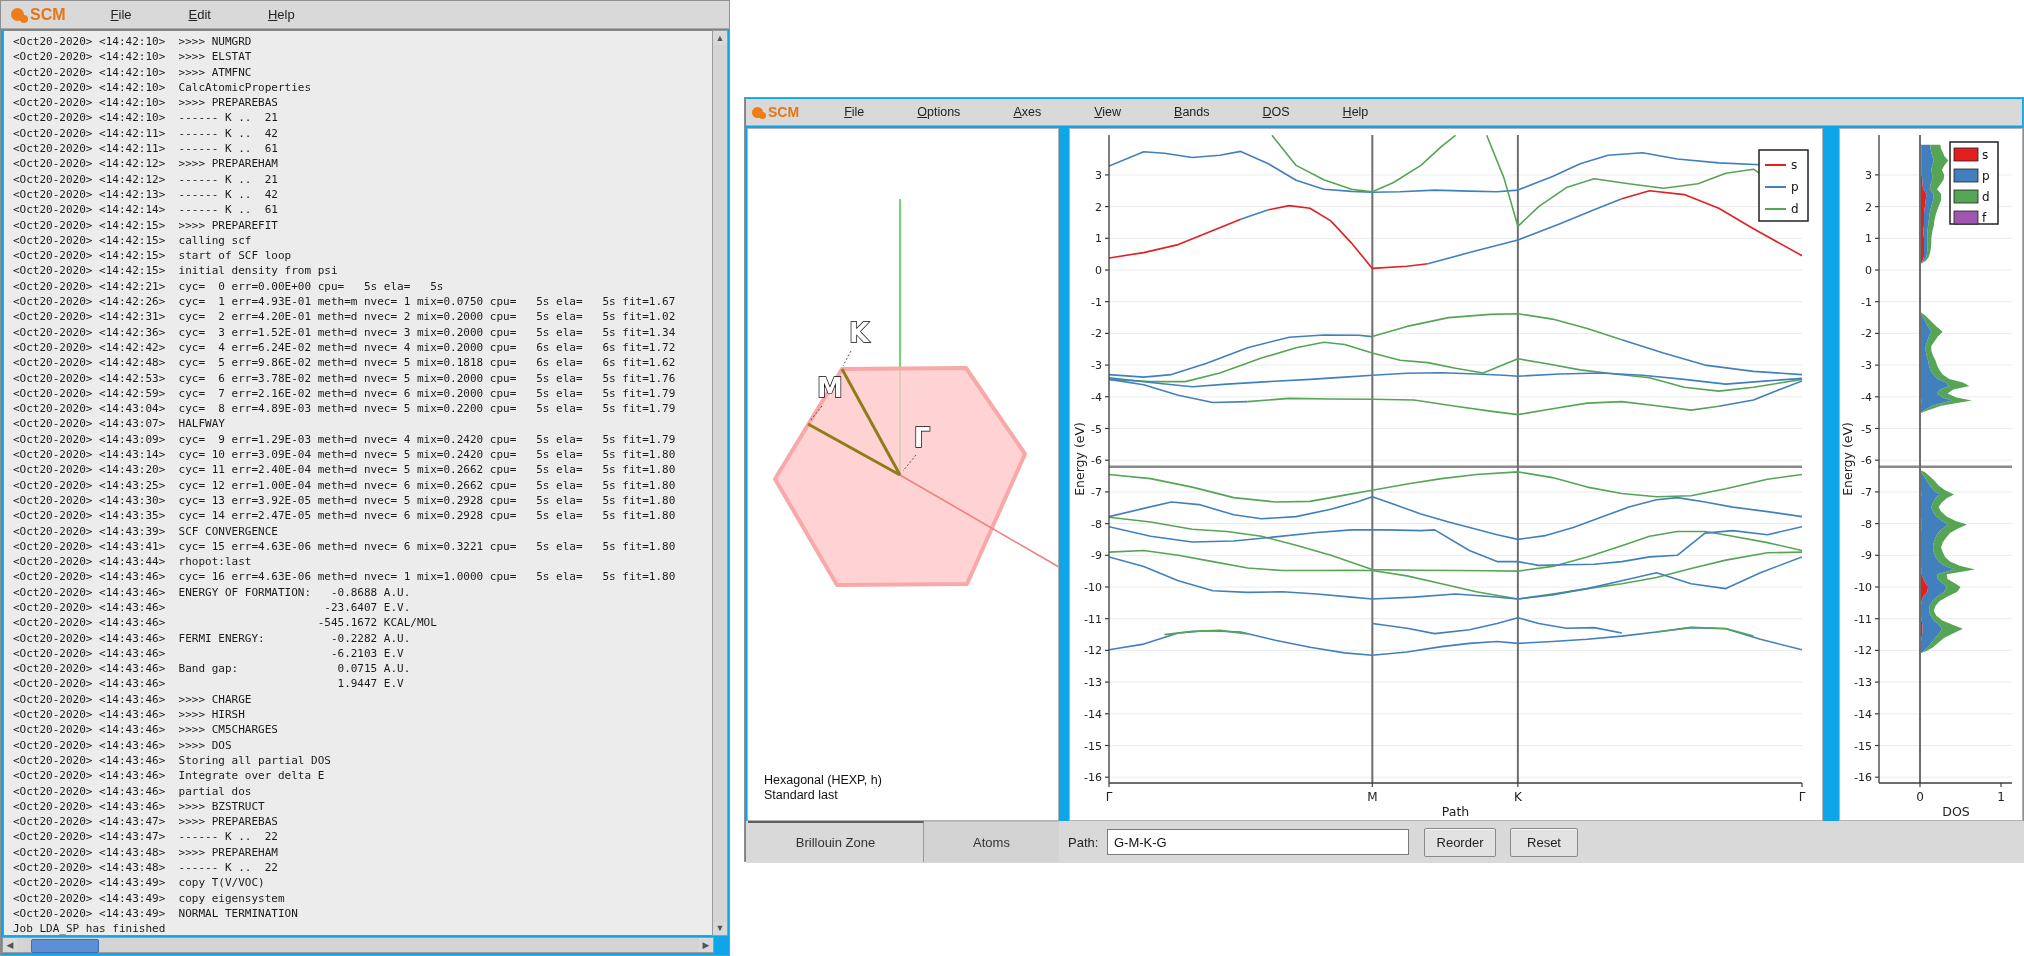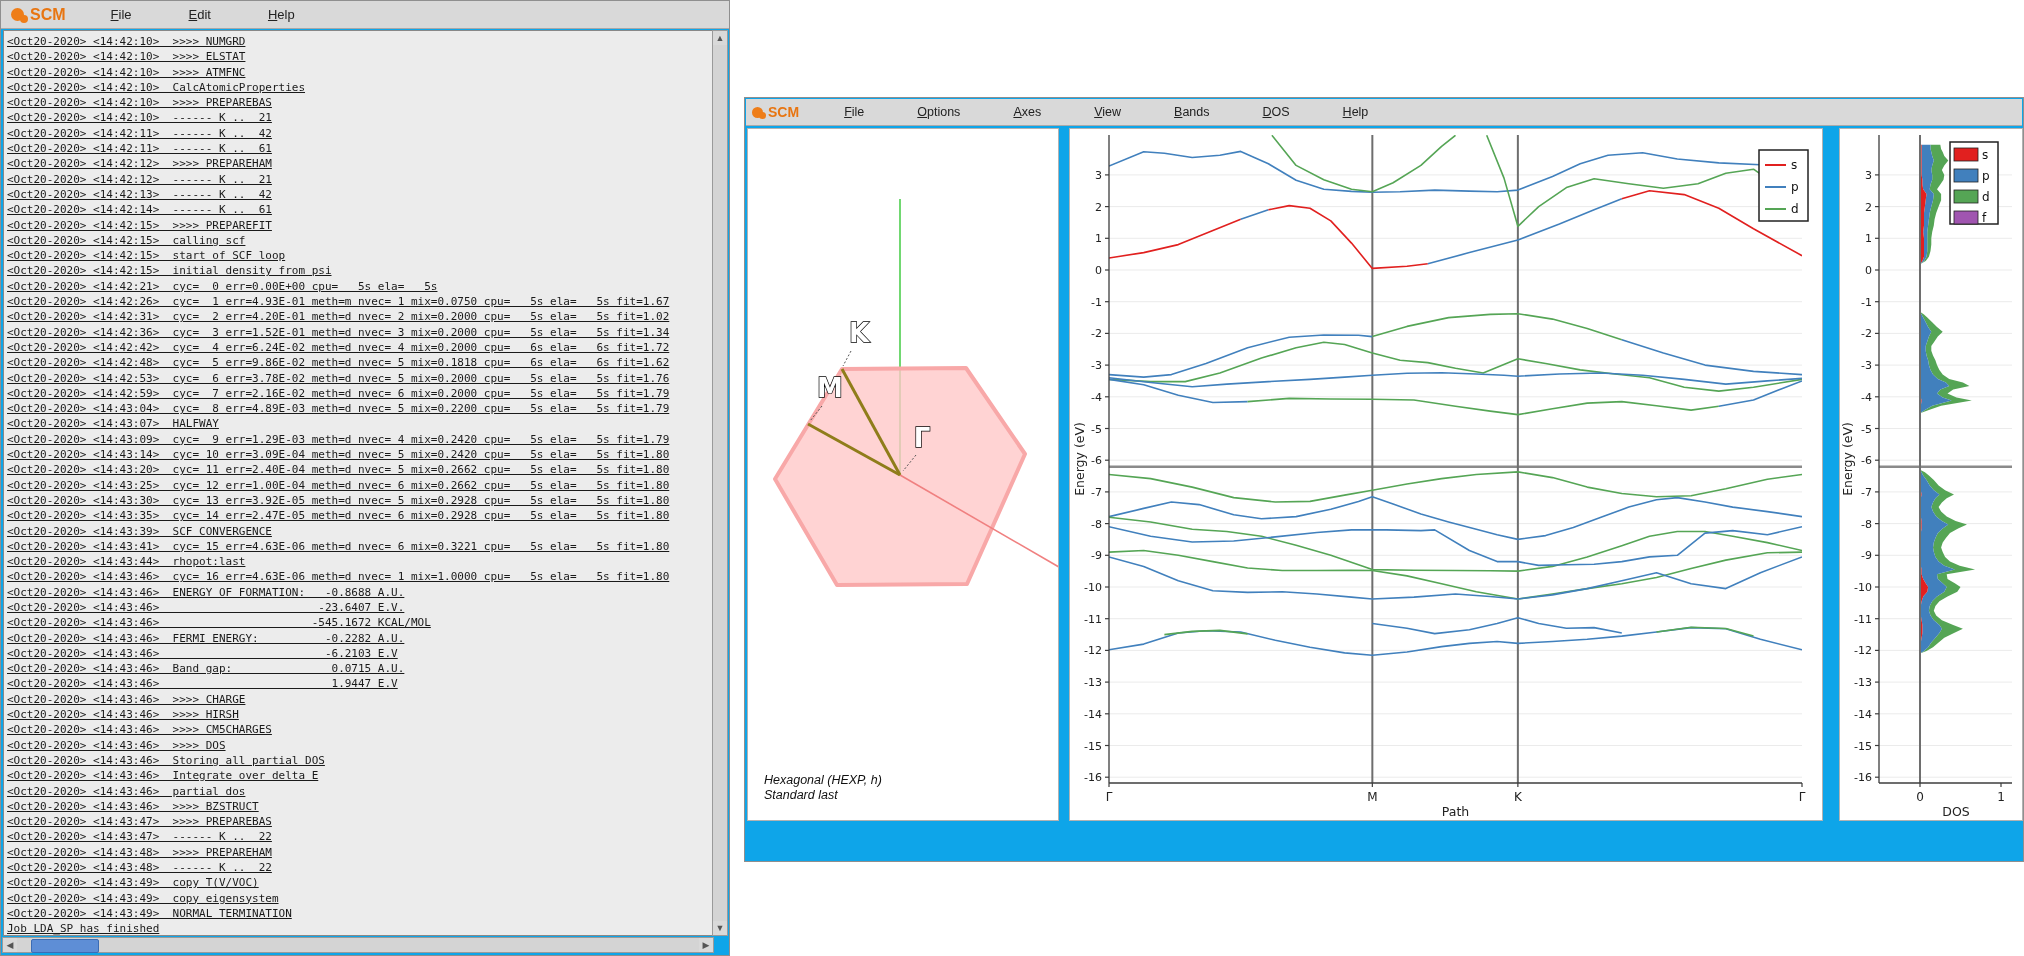--- a/index.html
+++ b/index.html
@@ -10,22 +10,22 @@
             border-bottom:1px solid #a8a8a8;display:flex;align-items:center;}
   .scm-logo{display:flex;align-items:center;margin:0 10px 0 10px;}
   .scm-dot-big{width:13px;height:13px;border-radius:50%;background:#ee7d18;display:inline-block;}
   .scm-dot-small{width:8px;height:8px;border-radius:50%;background:#ee7d18;display:inline-block;
                  margin-left:-4px;margin-top:8px;}
   .scm-text{font-weight:bold;font-size:16px;color:#e87511;margin-left:2px;letter-spacing:0px;}
   .menu-item{font-size:13px;color:#222;margin-right:22px;cursor:default;padding-left:35px;}
   .menu-item u{text-decoration:underline;}
   .logtext{position:absolute;left:2px;top:29px;width:710px;height:906px;background:#ececec;
            border:1px solid #888;box-sizing:border-box;overflow:hidden;}
-  .logtext pre{margin:0;padding:3px 0 0 3px;font-family:"DejaVu Sans Mono",monospace;
-               font-size:11px;line-height:15.3px;color:#1a1a1a;text-decoration:underline;}
+  .logtext pre{margin:0;padding:3px 0 0 9px;font-family:"DejaVu Sans Mono",monospace;
+               font-size:11px;line-height:15.3px;color:#1a1a1a;}
   .vscroll{position:absolute;right:1px;top:29px;width:16px;height:906px;background:#d4d4d4;
            border:1px solid #9a9a9a;box-sizing:border-box;}
   .hscroll{position:absolute;left:1px;bottom:2px;height:16px;width:712px;background:#d4d4d4;
            border:1px solid #9a9a9a;box-sizing:border-box;}
   .scroll-arrow{position:absolute;width:14px;height:14px;display:flex;align-items:center;
                 justify-content:center;font-size:9px;color:#555;background:#d9d9d9;}
   .hthumb{position:absolute;left:28px;top:1px;width:66px;height:12px;background:#5e8ed6;
           border:1px solid #3c6cb4;border-radius:2px;}
   .panel{position:absolute;background:#ffffff;border:1px solid #b2b2b2;box-sizing:border-box;}
   .menubar{position:absolute;left:1px;top:1px;right:1px;height:26px;background:#d9d9d9;
@@ -162,21 +162,21 @@
           <line x1="152" y1="346" x2="316" y2="441" stroke="#f08080" stroke-width="1.6"></line>
           <line x1="152" y1="346" x2="94" y2="240" stroke="#8f7d1a" stroke-width="3"></line>
           <line x1="152" y1="346" x2="60" y2="295" stroke="#8f7d1a" stroke-width="3"></line>
           <line x1="103" y1="222" x2="95" y2="237" stroke="#555" stroke-width="1" stroke-dasharray="2,2"></line>
           <line x1="74" y1="277" x2="62" y2="292" stroke="#555" stroke-width="1" stroke-dasharray="2,2"></line>
           <line x1="168" y1="326" x2="155" y2="342" stroke="#555" stroke-width="1" stroke-dasharray="2,2"></line>
           <text x="111" y="213" text-anchor="middle" font-size="26" font-weight="bold" fill="#fff" stroke="#000" stroke-width="1.4" paint-order="stroke">K</text>
           <text x="82" y="268" text-anchor="middle" font-size="26" font-weight="bold" fill="#fff" stroke="#000" stroke-width="1.4" paint-order="stroke">M</text>
           <text x="174" y="318" text-anchor="middle" font-size="26" font-weight="bold" fill="#fff" stroke="#000" stroke-width="1.4" paint-order="stroke">Γ</text>
         </svg>
-      <div class="latticetext" style="left:16px;top:644px;font-style:italic;">
+      <div class="latticetext" style="left:16px;top:644px;">
         <div>Hexagonal (HEXP, h)</div>
         <div>Standard last</div>
       </div>
     </div>
 
     <div class="panel" style="left:324px;top:30px;width:754px;height:693px;">
       <svg id="band-svg" width="752" height="691">
           <line x1="39" y1="45.900000000000006" x2="732" y2="45.900000000000006" stroke="#ebebeb" stroke-width="1"></line>
           <line x1="39" y1="77.6" x2="732" y2="77.6" stroke="#ebebeb" stroke-width="1"></line>
           <line x1="39" y1="109.3" x2="732" y2="109.3" stroke="#ebebeb" stroke-width="1"></line>
@@ -375,14 +375,30 @@
           <text x="142" y="30" font-size="12" fill="#111">s</text>
           <rect x="114" y="40" width="24" height="13" fill="#4180bd" stroke="#222" stroke-width="0.8"></rect>
           <text x="142" y="51" font-size="12" fill="#111">p</text>
           <rect x="114" y="61" width="24" height="13" fill="#55a555" stroke="#222" stroke-width="0.8"></rect>
           <text x="142" y="72" font-size="12" fill="#111">d</text>
           <rect x="114" y="82" width="24" height="13" fill="#a055b0" stroke="#222" stroke-width="0.8"></rect>
           <text x="142" y="93" font-size="12" fill="#111">f</text>
         </svg>
     </div>
 
+    <div class="bottombar" style="top:723px;width:1278px;">
+      <div class="tab active" style="left:2px;width:176px;">
+        <span>Brillouin Zone</span>
+      </div>
+      <div class="tab inactive" style="left:178px;width:135px;">
+        <span>Atoms</span>
+      </div>
+      <span class="pathlabel" style="left:322px;">Path:</span>
+      <input class="pathinput" style="left: 361px; width: 302px; top: 8px;" value="G-M-K-G">
+      <div class="btn" style="left:678px;width:70px;top:7px;">
+        <span>Reorder</span>
+      </div>
+      <div class="btn" style="left:764px;width:66px;top:7px;">
+        <span>Reset</span>
+      </div>
+    </div>
   </div>
 </div>
 
 </body></html>

